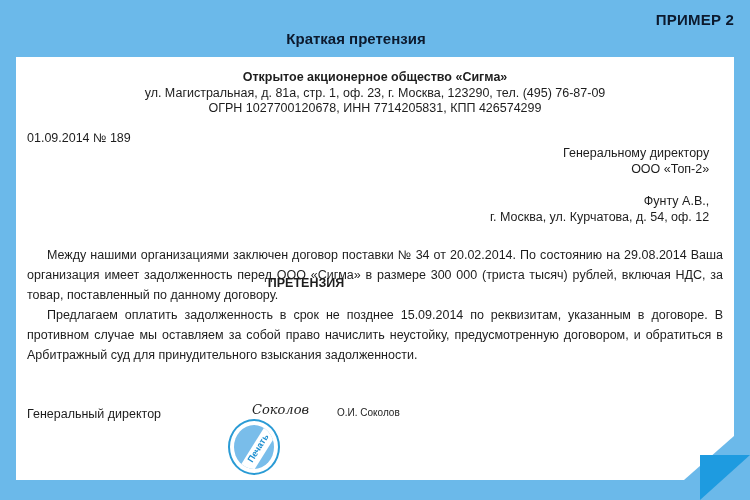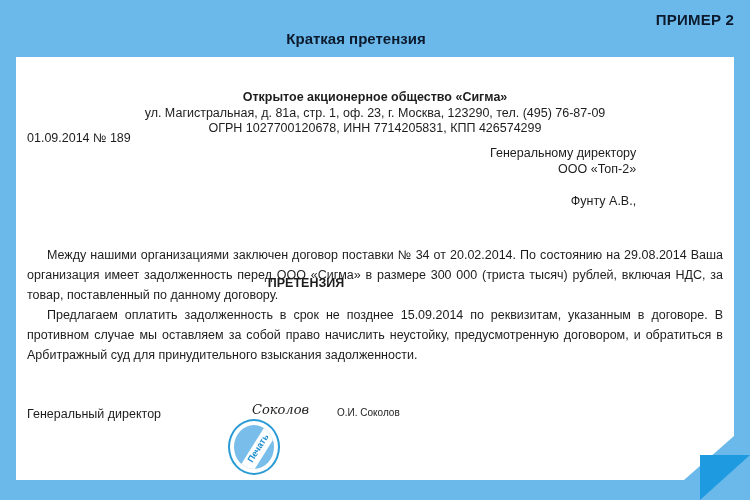--- a/index.html
+++ b/index.html
@@ -26,21 +26,21 @@
     position:absolute; right:0; bottom:0; width:0; height:0;
     border-style:solid; border-width:0 0 44px 50px;
     border-color:transparent transparent #6bb9ea transparent;
   }
   .fold {
     position:absolute; left:700px; top:455px; width:0; height:0;
     border-style:solid; border-width:45px 50px 0 0;
     border-color:#1e9be0 transparent transparent transparent;
   }
   .company { position:absolute; left:0; width:718px; top:13px; text-align:center; font-size:12.5px; line-height:15.5px; }
-  .company .name { font-weight:bold;margin-top:20px; }
+  .company .name { font-weight:bold; }
   .datenum { position:absolute; left:11px; top:74px; font-size:12.5px; }
   .addressee { position:absolute; left:474px; top:88px; font-size:12.5px; line-height:16px;text-align:right; }
   .addressee .gap { height:16px; }
   .heading { position:absolute; left:0; width:580px; top:178px; text-align:center; font-weight:bold; font-size:12.5px;margin-top:41px; }
   .body { position:absolute; left:11px; width:696px; top:188px; font-size:12.5px; line-height:20px; text-align:justify; }
   .body p { margin:0; text-indent:20px; }
   .sign-pos { position:absolute; left:11px; top:350px; font-size:12.5px; }
   .signature { position:absolute; left:236px; top:345px; font-family:"DejaVu Serif", serif; font-style:italic; font-size:13px; color:#222; }
   .sign-name { position:absolute; left:321px; top:350px; font-size:10px; }
   .stamp {
@@ -73,20 +73,21 @@
     <div>ОГРН 1027700120678, ИНН 7714205831, КПП 426574299</div>
   </div>
 
   <div class="datenum">01.09.2014 № 189</div>
 
   <div class="addressee">
     <div>Генеральному директору</div>
     <div>ООО «Топ-2»</div>
     <div class="gap"></div>
     <div>Фунту А.В.,</div>
+    <div>г. Москва, ул. Курчатова, д. 54, оф. 12</div>
   </div>
 
   <div class="heading">ПРЕТЕНЗИЯ</div>
 
   <div class="body">
     <p>Между нашими организациями заключен договор поставки № 34 от 20.02.2014. По состоянию на 29.08.2014 Ваша организация имеет задолженность перед ООО «Сигма» в размере 300 000 (триста тысяч) рублей, включая НДС, за товар, поставленный по данному договору.</p>
     <p>Предлагаем оплатить задолженность в срок не позднее 15.09.2014 по реквизитам, указанным в договоре. В противном случае мы оставляем за собой право начислить неустойку, предусмотренную договором, и обратиться в Арбитражный суд для принудительного взыскания задолженности.</p>
   </div>
 
   <div class="sign-pos">Генеральный директор</div>

